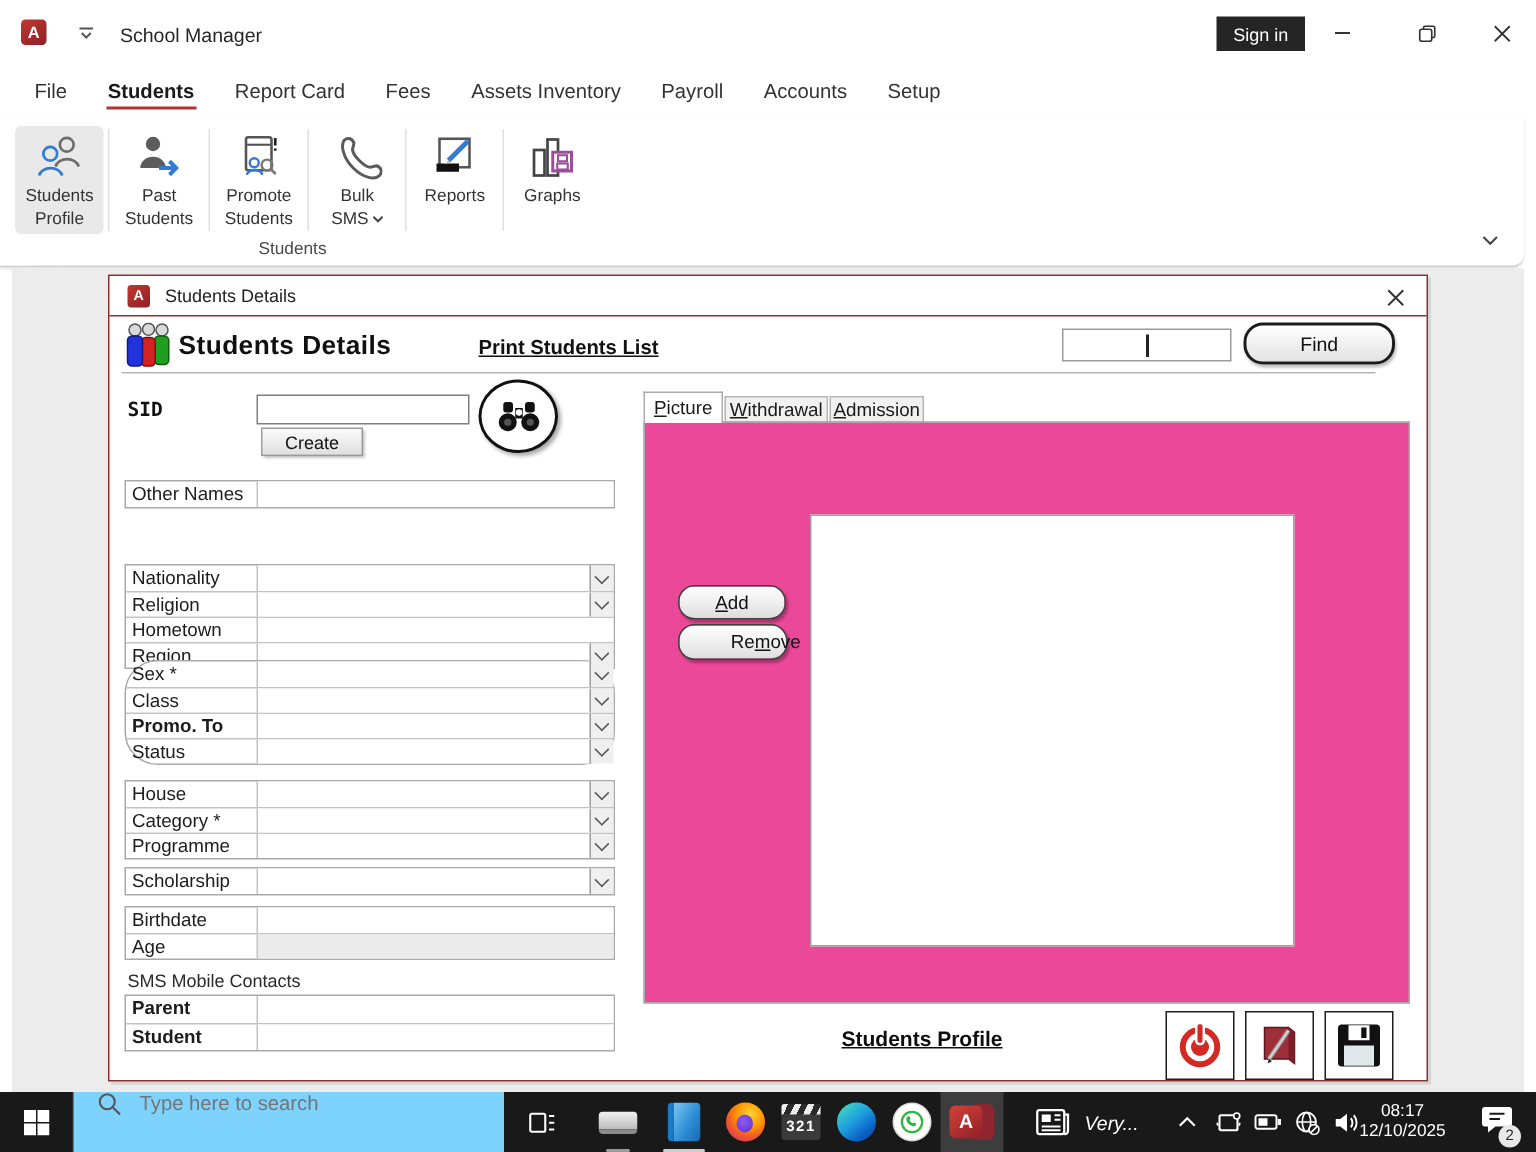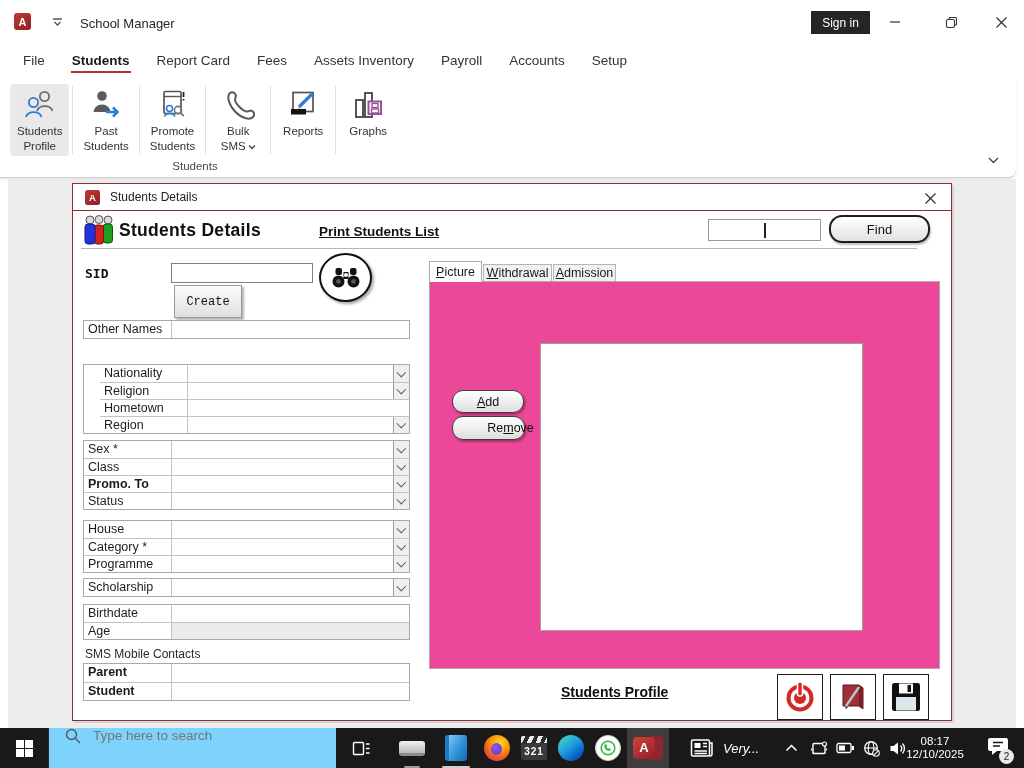--- a/index.html
+++ b/index.html
@@ -64,23 +64,23 @@
               display:flex; align-items:center; justify-content:center; cursor:pointer;
               box-shadow:1px 2px 2px rgba(0,0,0,.25); }
   .hdr-divider { position:absolute; left:8px; top:64px; width:836px; height:1px; background:#b5b5b5; }
 
   .sid-label { position:absolute; left:12px; top:82px; font-family:"DejaVu Sans Mono",monospace; font-size:13px;
                font-weight:bold; color:#111; }
   .sid-input { position:absolute; left:98px; top:79px; width:142px; height:20px; border:1px solid #7f7f7f; background:#fff; }
   .binoc-btn { position:absolute; left:246px; top:69px; width:53px; height:49px; border:2.5px solid #111;
                border-radius:50%; background:#fff; box-shadow:2px 2px 3px rgba(0,0,0,.35);
                display:flex; align-items:center; justify-content:center; cursor:pointer; }
-  .create-btn { position:absolute; left:101px; top:101px; width:68px; height:33px; border:1px solid #9a9a9a;
+  .create-btn { position:absolute; left:101px; top:101px; width:68px; height:19px; border:1px solid #9a9a9a;
                 background:linear-gradient(#fbfbfb,#dfdfdf); box-shadow:1.5px 1.5px 2px rgba(0,0,0,.3);
-                font-size:12px; color:#111; display:flex; align-items:center; justify-content:center; cursor:pointer;font-family:Liberation Mono, monospace; }
+                font-size:12px; color:#111; display:flex; align-items:center; justify-content:center; cursor:pointer; }
 
   .ftable { position:absolute; left:10px; width:327px; border:1px solid #a9a9a9; background:#fff; }
   .frow { display:flex; height:17px; border-top:1px solid #c3c3c3; }
   .frow:first-child { border-top:none; }
   .flabel { width:88px; border-right:1px solid #c3c3c3; font-size:12.5px; color:#1c1c1c; padding:1px 0 0 4px;
             white-space:nowrap; }
   .flabel.bold, .flabel.b { font-weight:700; }
   .fvalue { flex:1; background:#fff; }
   .fvalue.ro { background:#ebebeb; }
   .fcombo { width:16px; border-left:1px solid #9d9d9d; background:#efefef; display:flex; align-items:center;
@@ -309,21 +309,21 @@
     </div>
     <div class="create-btn">Create</div>
 
     <div class="ftable" style="top:136px;">
       <div class="frow">
         <div class="flabel">Other Names</div>
         <div class="fvalue"></div>
       </div>
     </div>
 
-    <div class="ftable" style="top:180px;padding-left:16px;">
+    <div class="ftable" style="top:192px;">
       <div class="frow">
         <div class="flabel">Nationality</div>
         <div class="fvalue"></div>
         <div class="fcombo"></div>
       </div>
       <div class="frow">
         <div class="flabel">Religion</div>
         <div class="fvalue"></div>
         <div class="fcombo"></div>
       </div>
@@ -331,21 +331,21 @@
         <div class="flabel">Hometown</div>
         <div class="fvalue"></div>
       </div>
       <div class="frow">
         <div class="flabel">Region</div>
         <div class="fvalue"></div>
         <div class="fcombo"></div>
       </div>
     </div>
 
-    <div class="ftable" style="top:256px;">
+    <div class="ftable" style="top:256px;border-radius:22px;">
       <div class="frow">
         <div class="flabel">Sex *</div>
         <div class="fvalue"></div>
         <div class="fcombo"></div>
       </div>
       <div class="frow">
         <div class="flabel">Class</div>
         <div class="fvalue"></div>
         <div class="fcombo"></div>
       </div>

